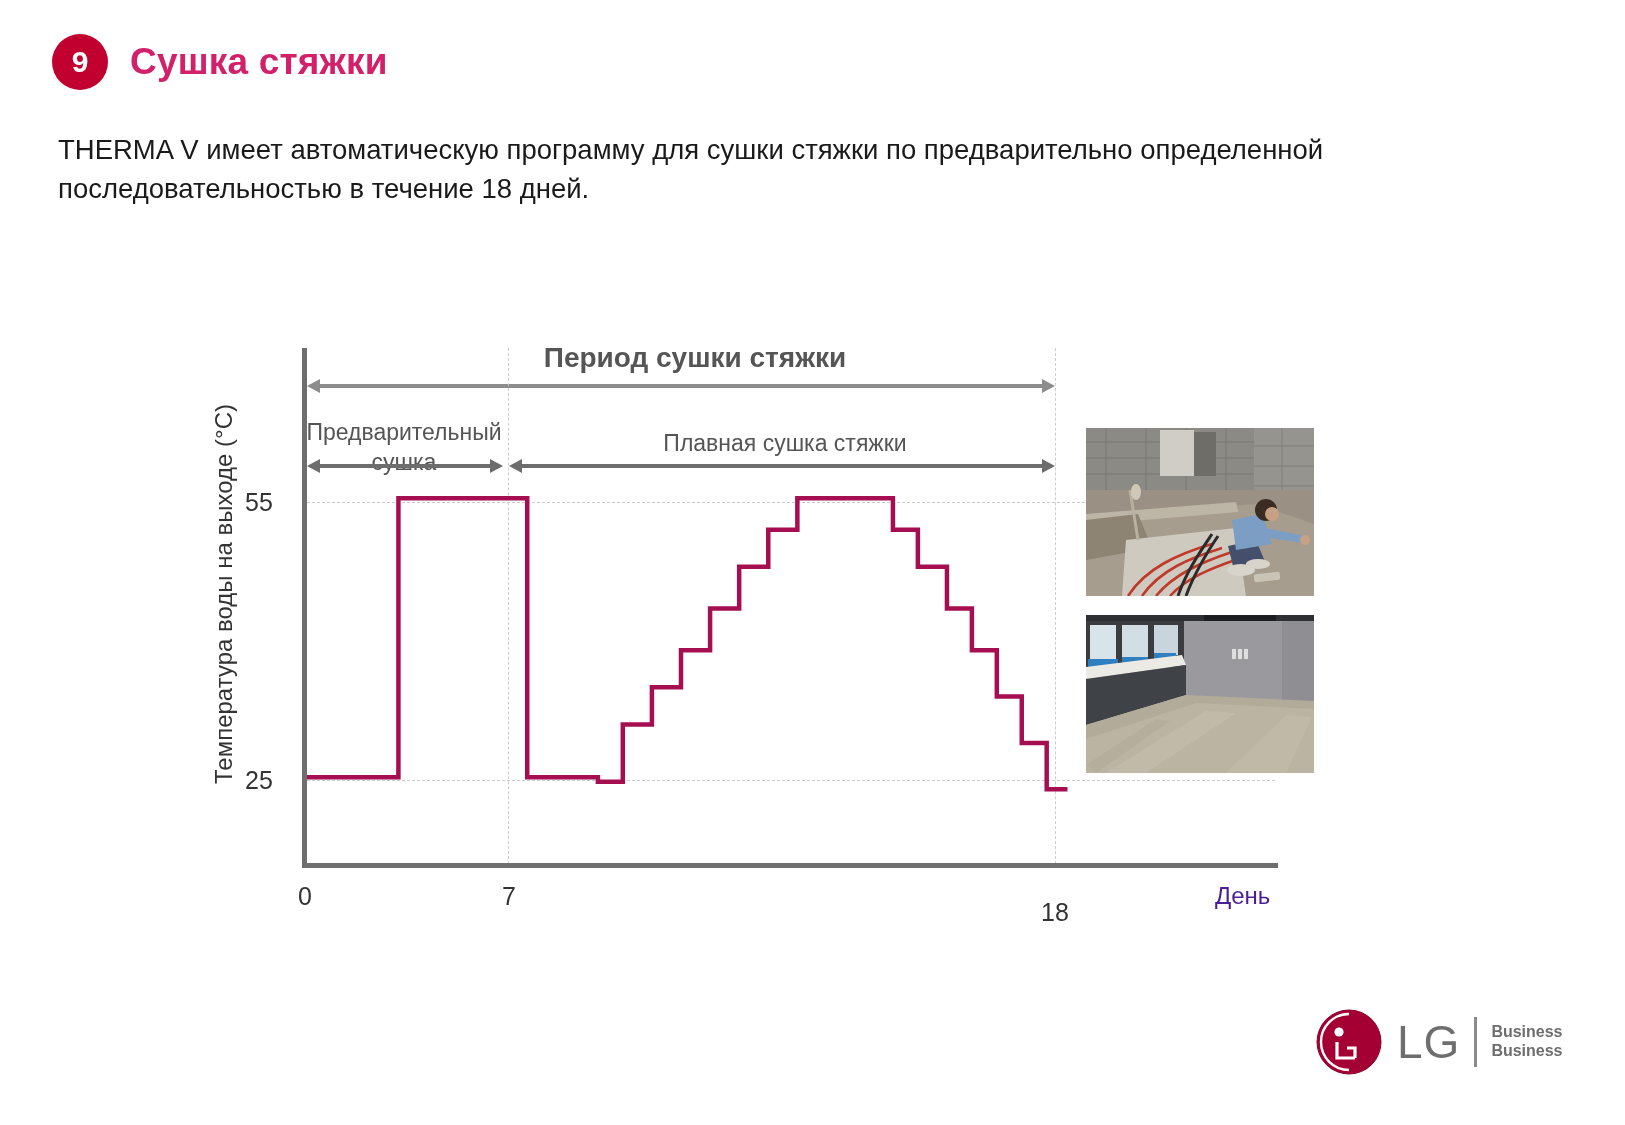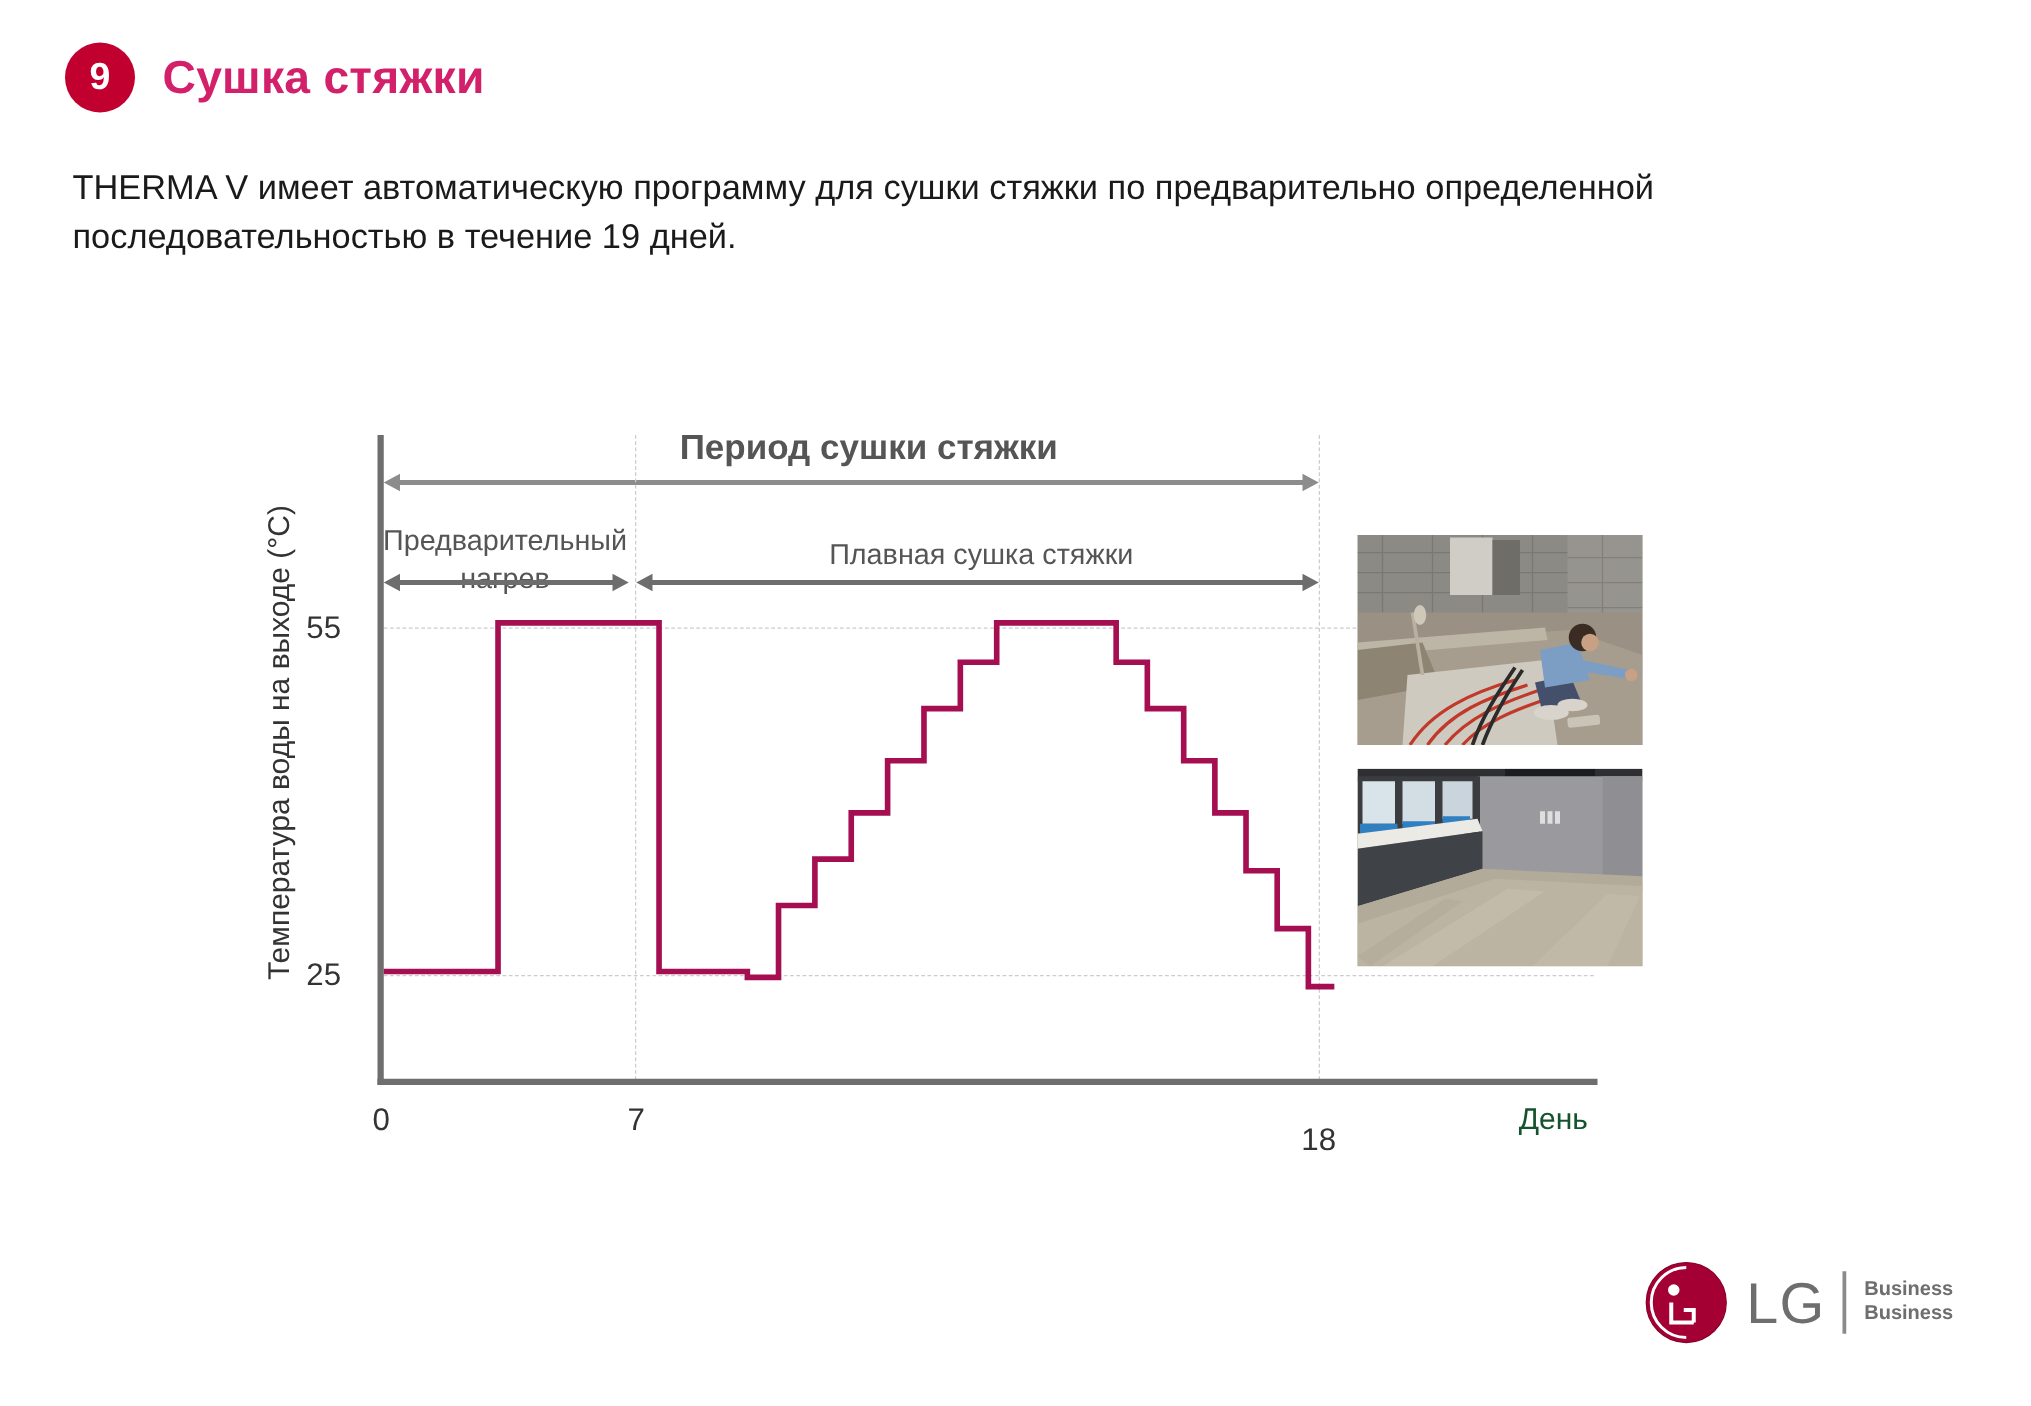--- a/index.html
+++ b/index.html
@@ -31,21 +31,21 @@
   #chart{position:absolute;left:195px;top:330px;width:1120px;height:590px;}
   .axis-line{position:absolute;background:#6e6e6e;}
   #y-axis{left:107px;top:18px;width:5px;height:520px;}
   #x-axis{left:107px;top:533px;width:976px;height:5px;}
 
   .gridline-h{position:absolute;left:112px;height:0;border-top:1px dashed #cccccc;}
   .gridline-v{position:absolute;top:18px;width:0;border-left:1px dashed #cccccc;}
 
   .y-tick-label{position:absolute;right:0;font-size:25px;color:#333;}
   .x-tick-label{position:absolute;font-size:25px;color:#333;text-align:center;}
-  #x-axis-title{position:absolute;font-size:24px;color:#14532d;}
+  #x-axis-title{position:absolute;font-size:24px;color:#4c1d95;}
 
   #y-axis-title{
     position:absolute;left:-206px;top:250px;width:470px;
     transform:rotate(-90deg);
     font-size:24px;color:#333;text-align:center;
   }
 
   
   .band-label{position:absolute;font-size:23px;color:#555;text-align:center;}
   #period-label{position:absolute;left:240px;top:12px;width:520px;
@@ -78,33 +78,33 @@
 </head>
 <body>
 
 <div id="header">
   <div id="badge">
     <span>9</span>
   </div>
   <div id="title">Сушка стяжки</div>
 </div>
 
-<div id="body-text">THERMA V имеет автоматическую программу для сушки стяжки по предварительно определенной последовательностью в течение 19 дней.</div>
+<div id="body-text">THERMA V имеет автоматическую программу для сушки стяжки по предварительно определенной последовательностью в течение 18 дней.</div>
 
 <div id="chart">
 
   <div id="period-label">Период сушки стяжки</div>
 
   <div class="arrow-row" id="arrow-period" style="left:112px;top:48px;width:748px;">
     <div class="arrow-head left" style="left:0;"></div>
     <div class="arrow-bar" style="left:10px;right:10px;"></div>
     <div class="arrow-head right" style="right:0;"></div>
   </div>
 
-  <div class="band-label" style="left:104px;top:88px;width:210px;line-height:1.3;">Предварительный нагрев</div>
+  <div class="band-label" style="left:104px;top:88px;width:210px;line-height:1.3;">Предварительный сушка</div>
   <div class="band-label" style="left:310px;top:100px;width:560px;">Плавная сушка стяжки</div>
 
   <div class="arrow-row" style="left:112px;top:128px;width:196px;">
     <div class="arrow-head left dark" style="left:0;"></div>
     <div class="arrow-bar dark" style="left:10px;right:10px;"></div>
     <div class="arrow-head right dark" style="right:0;"></div>
   </div>
 
   <div class="arrow-row" style="left:314px;top:128px;width:546px;">
     <div class="arrow-head left dark" style="left:0;"></div>

